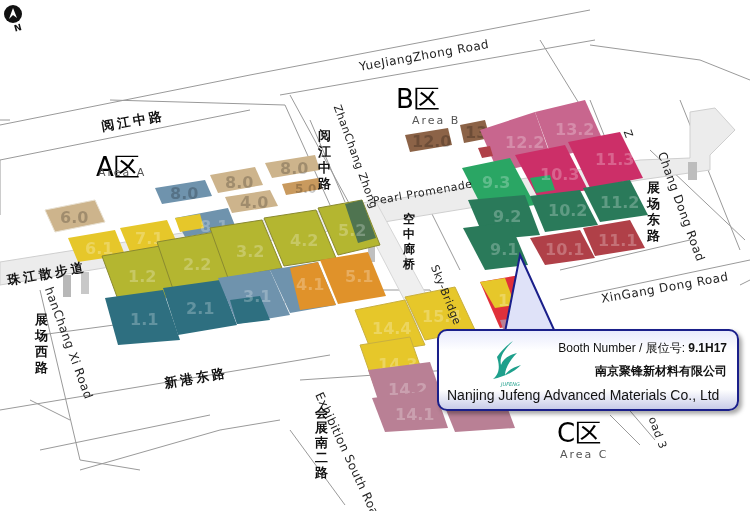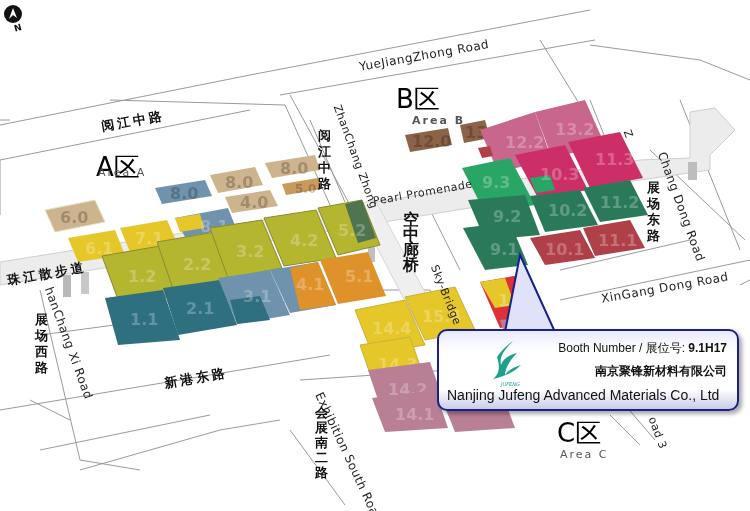--- a/index.html
+++ b/index.html
@@ -187,31 +187,31 @@
 <div class="lbl cn" style="left:6px;top:272px;transform:rotate(-10deg);">珠江散步道</div>
 <div class="lbl en" style="left:343px;top:103px;font-size:11px;transform:rotate(70deg);">ZhanChang Zhong</div>
 <div class="lbl cn" style="left:318px;top:128px;width:14px;white-space:normal;line-height:16px;">阅江中路</div>
 <div class="lbl en" style="left:668px;top:150px;transform:rotate(70deg);">Chang Dong Road</div>
 <div class="lbl cn" style="left:647px;top:180px;width:14px;white-space:normal;line-height:16px;">展场东路</div>
 <div class="lbl en" style="left:55px;top:285px;transform:rotate(70deg);">hanChang Xi Road</div>
 <div class="lbl cn" style="left:35px;top:312px;width:14px;white-space:normal;line-height:16px;">展场西路</div>
 <div class="lbl en" style="left:600px;top:292px;transform:rotate(-10deg);">XinGang Dong Road</div>
 <div class="lbl cn" style="left:163px;top:375px;transform:rotate(-10deg);">新港东路</div>
 <div class="lbl en" style="left:440px;top:263px;font-size:11px;transform:rotate(68deg);">Sky-Bridge</div>
-<div class="lbl cn" style="left:403px;top:212px;width:14px;white-space:normal;line-height:15px;font-size:16px;">空中廊桥</div>
+<div class="lbl cn" style="left:403px;top:212px;width:14px;white-space:normal;line-height:15px;font-size:12px;">空中廊桥</div>
 <div class="lbl en" style="left:325px;top:390px;transform:rotate(65deg);">Exhibition South Road 2</div>
 <div class="lbl cn" style="left:307px;top:405px;width:14px;white-space:normal;line-height:15px;margin-left:8px;">会展南二路</div>
 <div class="lbl en" style="left:658px;top:415px;font-size:11px;transform:rotate(70deg);">oad 3</div>
 <div class="lbl en" style="left:633px;top:128px;font-size:11px;transform:rotate(70deg);">Z</div>
 
 
 <div class="area-big" style="left:96px;top:150px;text-align:right;">A区</div>
 <div class="area-small" style="left:98px;top:166px;">Area A</div>
 <div class="area-big" style="left:396px;top:82px;">B区</div>
-<div class="area-small" style="left:412px;top:114px;font-weight:bold;">Area B</div>
+<div class="area-small" style="left:412px;top:114px;">Area B</div>
 <div class="area-big" style="left:557px;top:416px;">C区</div>
 <div class="area-small" style="left:560px;top:448px;">Area C</div>
 
 
 <div id="popup">
   <svg class="logo" viewBox="0 0 36 44">
     <path d="M26 2 C18 10 12 18 14 26 C16 20 22 16 30 14 C22 22 18 30 18 36 C22 30 28 28 34 26 C26 34 16 38 6 40 C14 34 12 24 10 18 C14 12 20 6 26 2 Z" fill="#1ea08c"></path>
   </svg>
   <div class="lbl" style="left:62px;top:50px;font-size:5px;color:#1ea08c;font-style:italic;">JUFENG</div>
   <div class="line1"><span>Booth Number / 展位号: </span><b>9.1H17</b></div>

